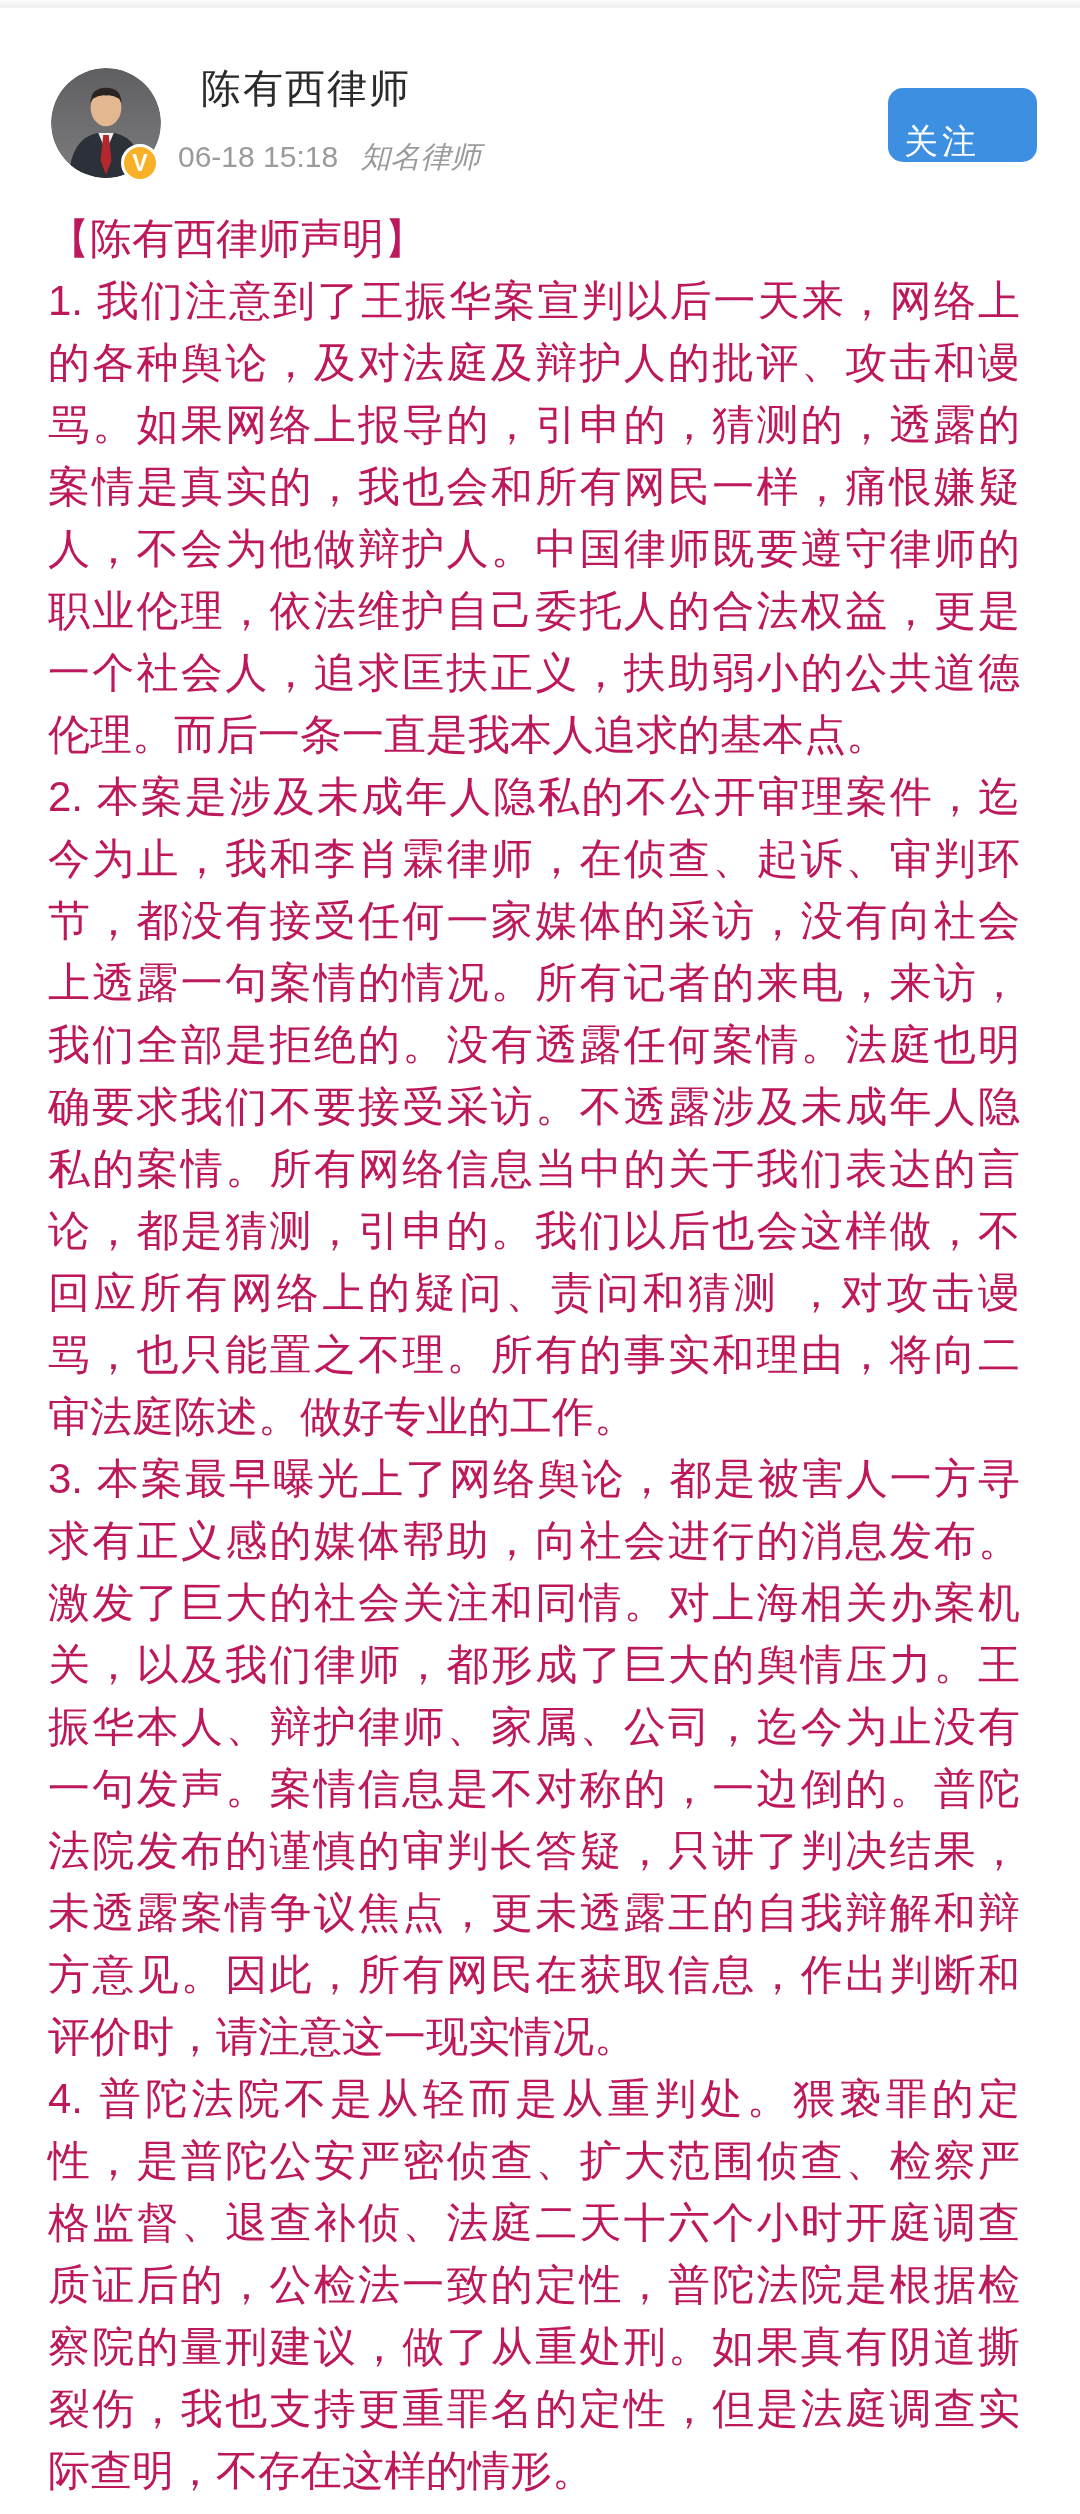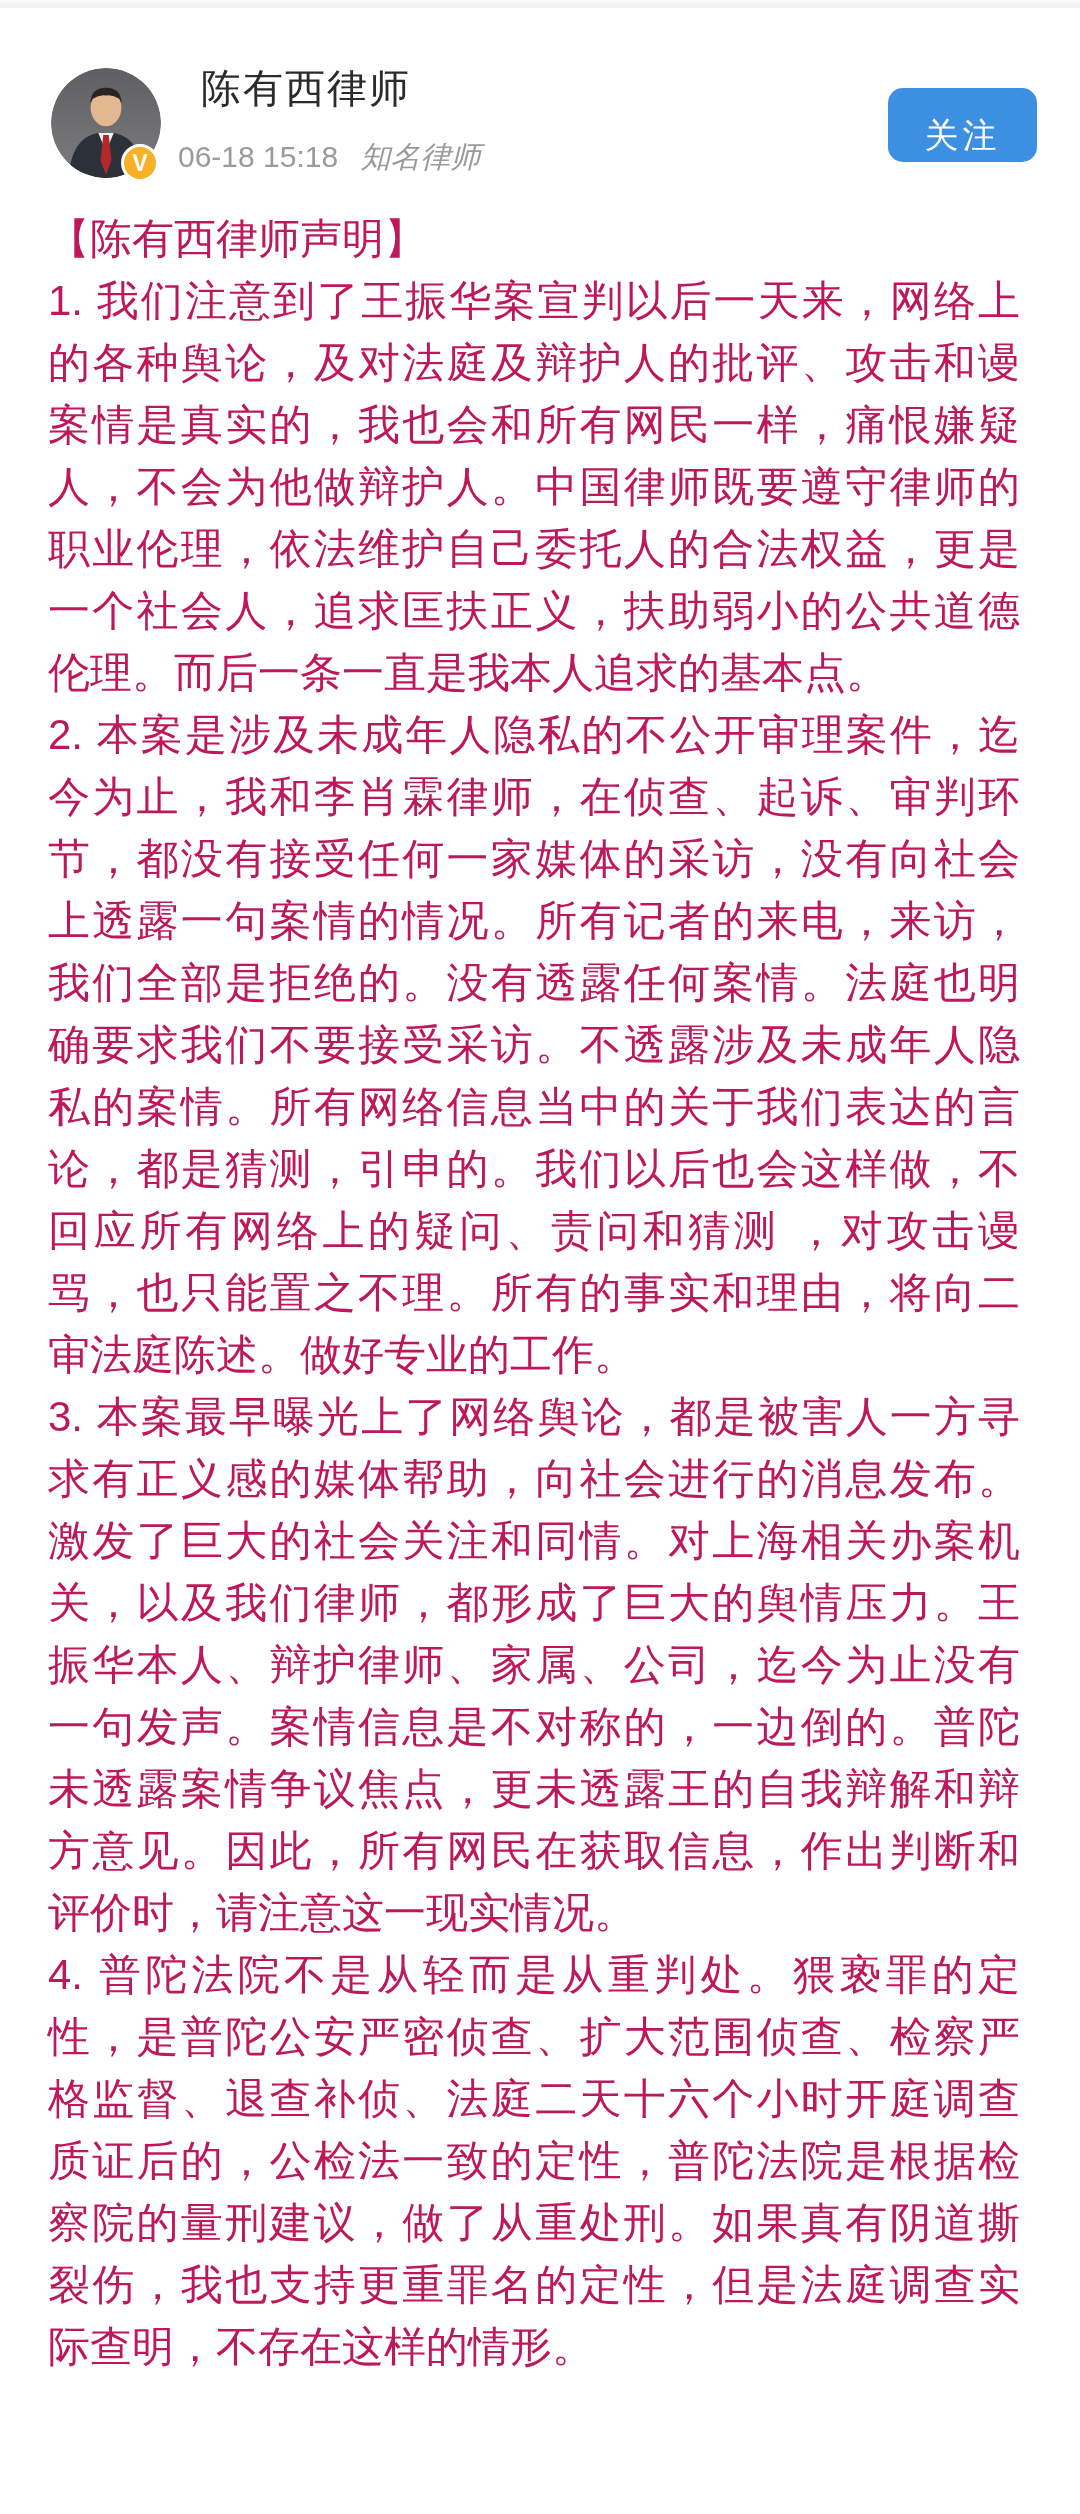--- a/index.html
+++ b/index.html
@@ -53,22 +53,22 @@
   .sub-line .tag { margin-left: 14px; font-style: italic; }
 
   .follow-btn {
     position: absolute; left: 888px; top: 80px;
     width: 149px; height: 74px;
     background: #3d8fe2;
     border: none; border-radius: 15px;
     color: #ffffff; font-size: 34px;
     letter-spacing: 4px;
     font-family: "Liberation Sans", sans-serif;
-    text-align: center; line-height: 74px;
-    padding: 10px; cursor: pointer;
+    text-align: left; line-height: 74px;
+    padding: 16px; cursor: pointer;
   }
 
   .content {
     padding: 8px 60px 0 48px;
     width: 972px;
     color: #be185d;
     font-size: 42px;
   }
   .tline {
     height: 62px;
@@ -122,20 +122,21 @@
     </div>
 
     <button class="follow-btn">关注</button>
 
   </div>
 
   <div class="content">
       <div class="tline para-end">【陈有西律师声明】</div>
       <div class="tline">1. 我们注意到了王振华案宣判以后一天来，网络上</div>
       <div class="tline">的各种舆论，及对法庭及辩护人的批评、攻击和谩</div>
+      <div class="tline">骂。如果网络上报导的，引申的，猜测的，透露的</div>
       <div class="tline">案情是真实的，我也会和所有网民一样，痛恨嫌疑</div>
       <div class="tline">人，不会为他做辩护人。中国律师既要遵守律师的</div>
       <div class="tline">职业伦理，依法维护自己委托人的合法权益，更是</div>
       <div class="tline">一个社会人，追求匡扶正义，扶助弱小的公共道德</div>
       <div class="tline para-end">伦理。而后一条一直是我本人追求的基本点。</div>
       <div class="tline">2. 本案是涉及未成年人隐私的不公开审理案件，迄</div>
       <div class="tline">今为止，我和李肖霖律师，在侦查、起诉、审判环</div>
       <div class="tline">节，都没有接受任何一家媒体的采访，没有向社会</div>
       <div class="tline">上透露一句案情的情况。所有记者的来电，来访，</div>
       <div class="tline">我们全部是拒绝的。没有透露任何案情。法庭也明</div>
@@ -144,20 +145,21 @@
       <div class="tline">论，都是猜测，引申的。我们以后也会这样做，不</div>
       <div class="tline">回应所有网络上的疑问、责问和猜测 ，对攻击谩</div>
       <div class="tline">骂，也只能置之不理。所有的事实和理由，将向二</div>
       <div class="tline para-end">审法庭陈述。做好专业的工作。</div>
       <div class="tline">3. 本案最早曝光上了网络舆论，都是被害人一方寻</div>
       <div class="tline">求有正义感的媒体帮助，向社会进行的消息发布。</div>
       <div class="tline">激发了巨大的社会关注和同情。对上海相关办案机</div>
       <div class="tline">关，以及我们律师，都形成了巨大的舆情压力。王</div>
       <div class="tline">振华本人、辩护律师、家属、公司，迄今为止没有</div>
       <div class="tline">一句发声。案情信息是不对称的，一边倒的。普陀</div>
+      <div class="tline">法院发布的谨慎的审判长答疑，只讲了判决结果，</div>
       <div class="tline">未透露案情争议焦点，更未透露王的自我辩解和辩</div>
       <div class="tline">方意见。因此，所有网民在获取信息，作出判断和</div>
       <div class="tline para-end">评价时，请注意这一现实情况。</div>
       <div class="tline">4. 普陀法院不是从轻而是从重判处。猥亵罪的定</div>
       <div class="tline">性，是普陀公安严密侦查、扩大范围侦查、检察严</div>
       <div class="tline">格监督、退查补侦、法庭二天十六个小时开庭调查</div>
       <div class="tline">质证后的，公检法一致的定性，普陀法院是根据检</div>
       <div class="tline">察院的量刑建议，做了从重处刑。如果真有阴道撕</div>
       <div class="tline">裂伤，我也支持更重罪名的定性，但是法庭调查实</div>
       <div class="tline para-end">际查明，不存在这样的情形。</div>

